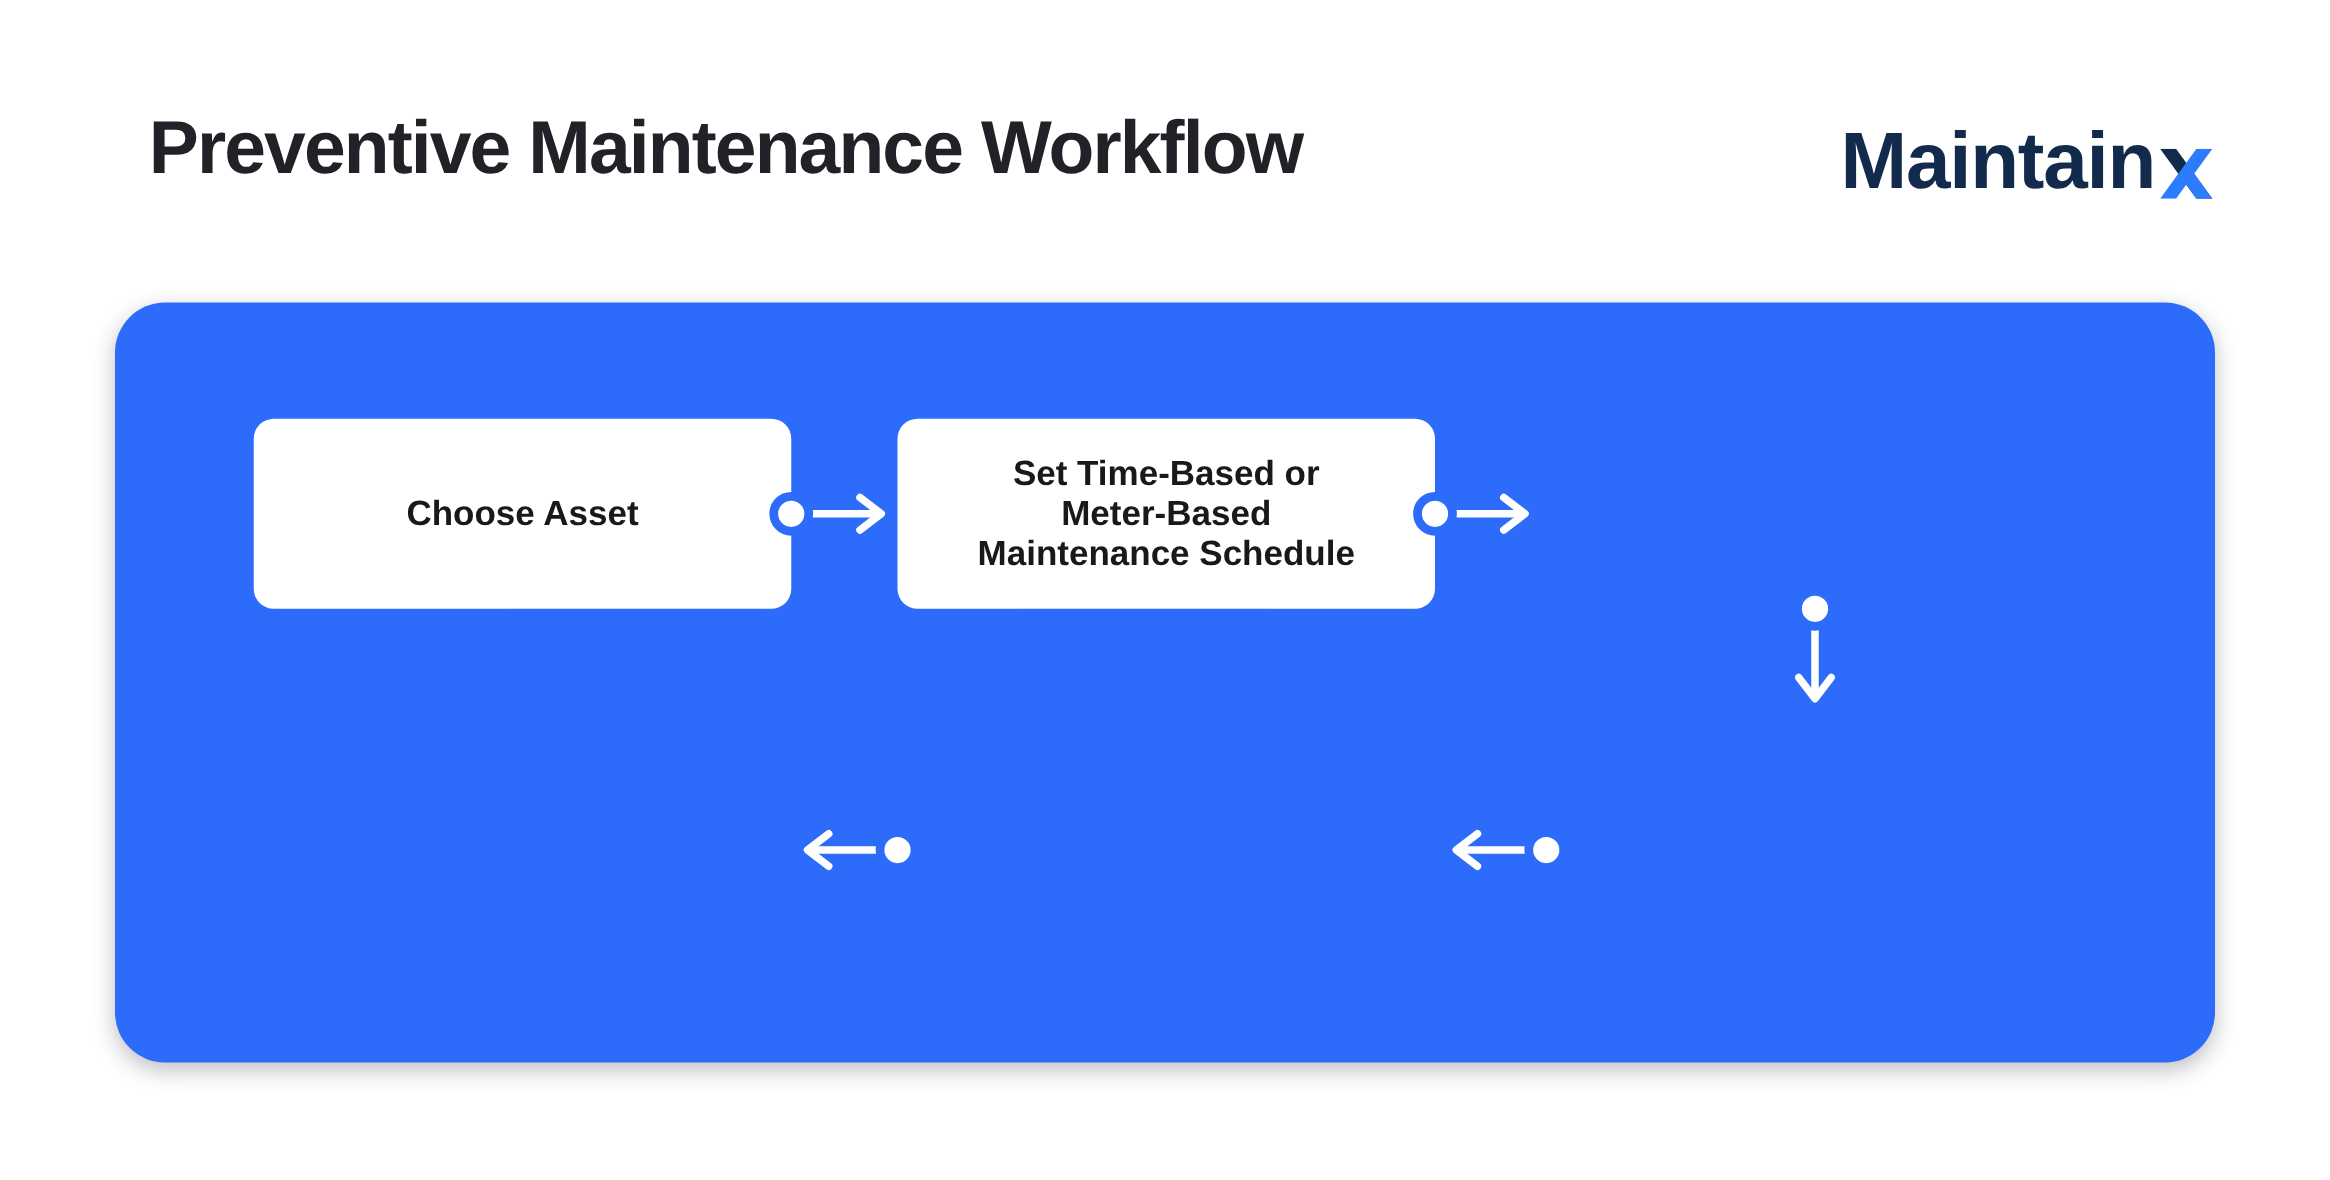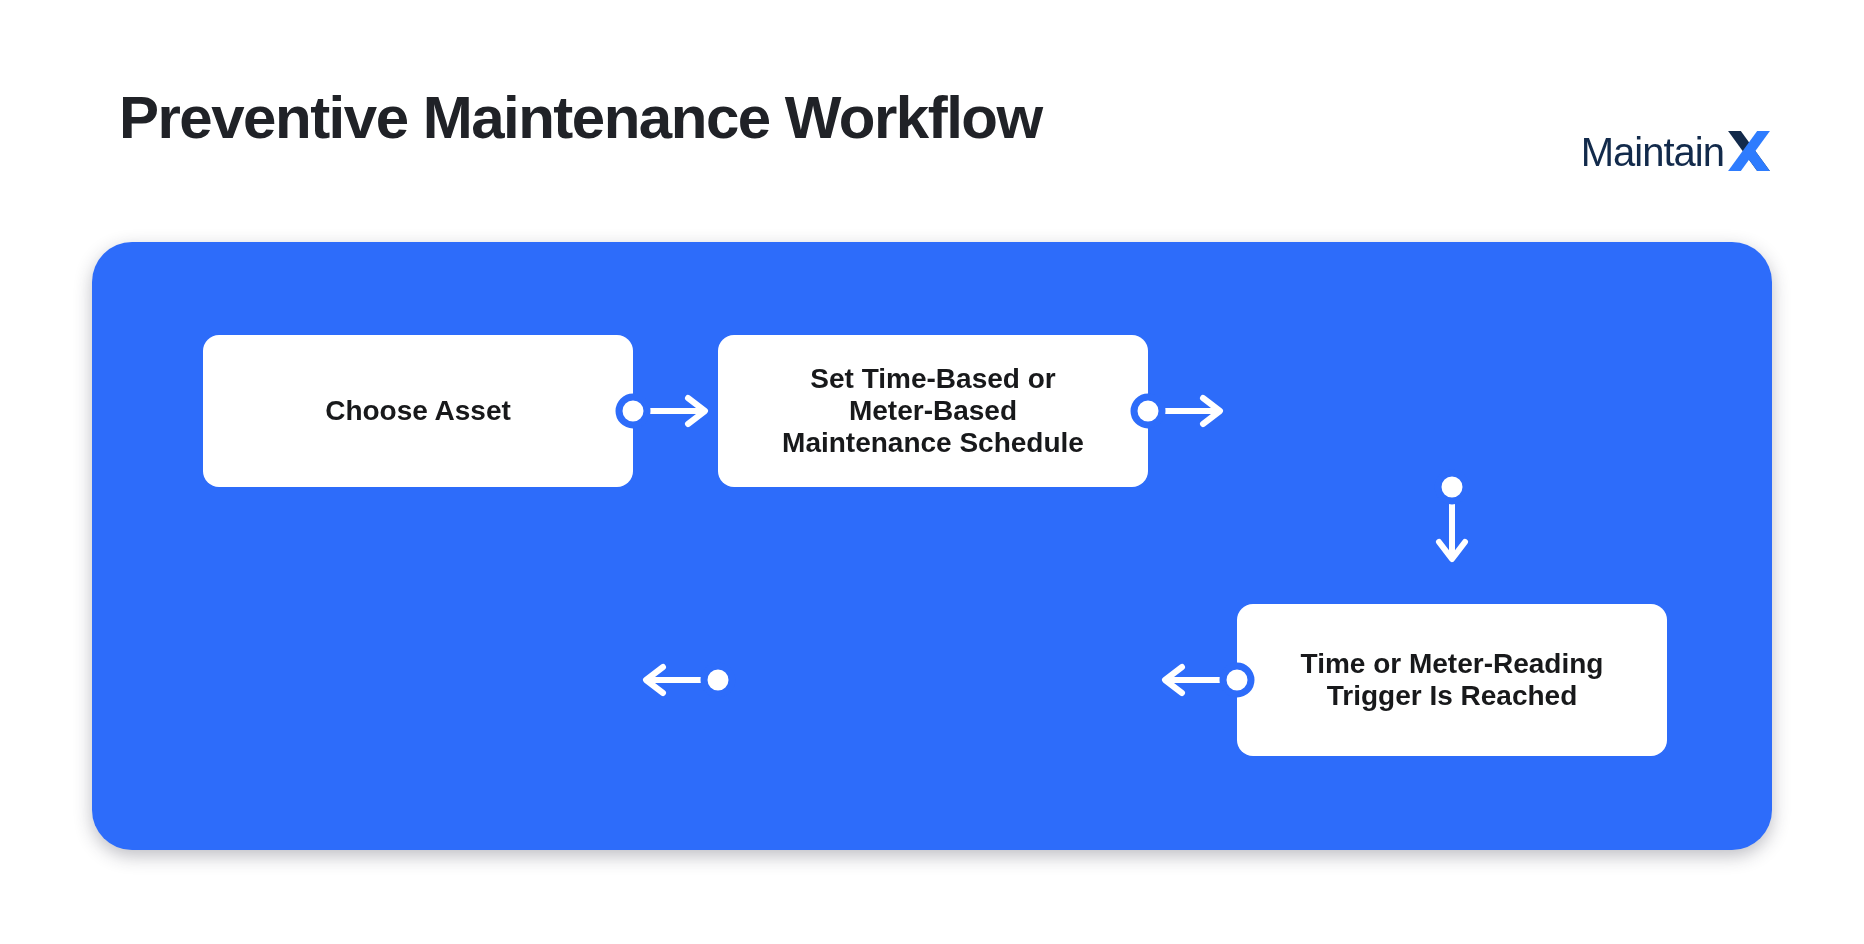--- a/index.html
+++ b/index.html
@@ -30,26 +30,25 @@
     line-height:1;
     margin-left:19px;
   }
   .logo{
     position:absolute;
     right:92px; top:96px;
     display:flex;
     align-items:flex-end;
   }
   .logo .wordmark{
-    font-size:40px;
-    font-weight:400;
+    font-size:64px;
+    font-weight:700;
     letter-spacing:-1px;
     color: var(--logo-navy,#122A4B);
     line-height:1;
-    margin-top:36px;
   }
   .logo svg{ margin-left:2px; margin-bottom:1px; display:block; }
   .canvas{
     position:absolute;
     left:92px; top:242px;
     width:1680px; height:608px;
     background: var(--blue,#2D6CFA);
     border-radius:40px;
     box-shadow: 0 6px 18px rgba(40,40,60,0.30);
   }
@@ -95,22 +94,20 @@
     <polygon points="34,0 48,0 16,44 2,44" fill="var(--logo-blue,#2E7CFE)"></polygon>
   </svg>
 </div>
 
 <div class="canvas">
 
   <div class="node r1c1">Choose Asset</div>
   <div class="node r1c2">Set Time-Based or
 Meter-Based
 Maintenance Schedule</div>
-  <div class="node r2c3">Time or Meter-Reading
-Trigger Is Reached</div>
 
   <svg class="conn conn-1" width="120" height="44" viewBox="0 0 120 44">
     <line x1="30" y1="22" x2="86" y2="22" stroke="var(--arrow,#fff)" stroke-width="6" stroke-linecap="round"></line>
     <polyline points="75,9 92,22 75,35" fill="none" stroke="var(--arrow,#fff)" stroke-width="6" stroke-linecap="round" stroke-linejoin="round"></polyline>
     <circle cx="20" cy="22" r="14" fill="#fff" stroke="var(--blue,#2D6CFA)" stroke-width="7"></circle>
   </svg>
 
   <svg class="conn conn-2" width="120" height="44" viewBox="0 0 120 44">
     <line x1="30" y1="22" x2="86" y2="22" stroke="var(--arrow,#fff)" stroke-width="6" stroke-linecap="round"></line>
     <polyline points="75,9 92,22 75,35" fill="none" stroke="var(--arrow,#fff)" stroke-width="6" stroke-linecap="round" stroke-linejoin="round"></polyline>

